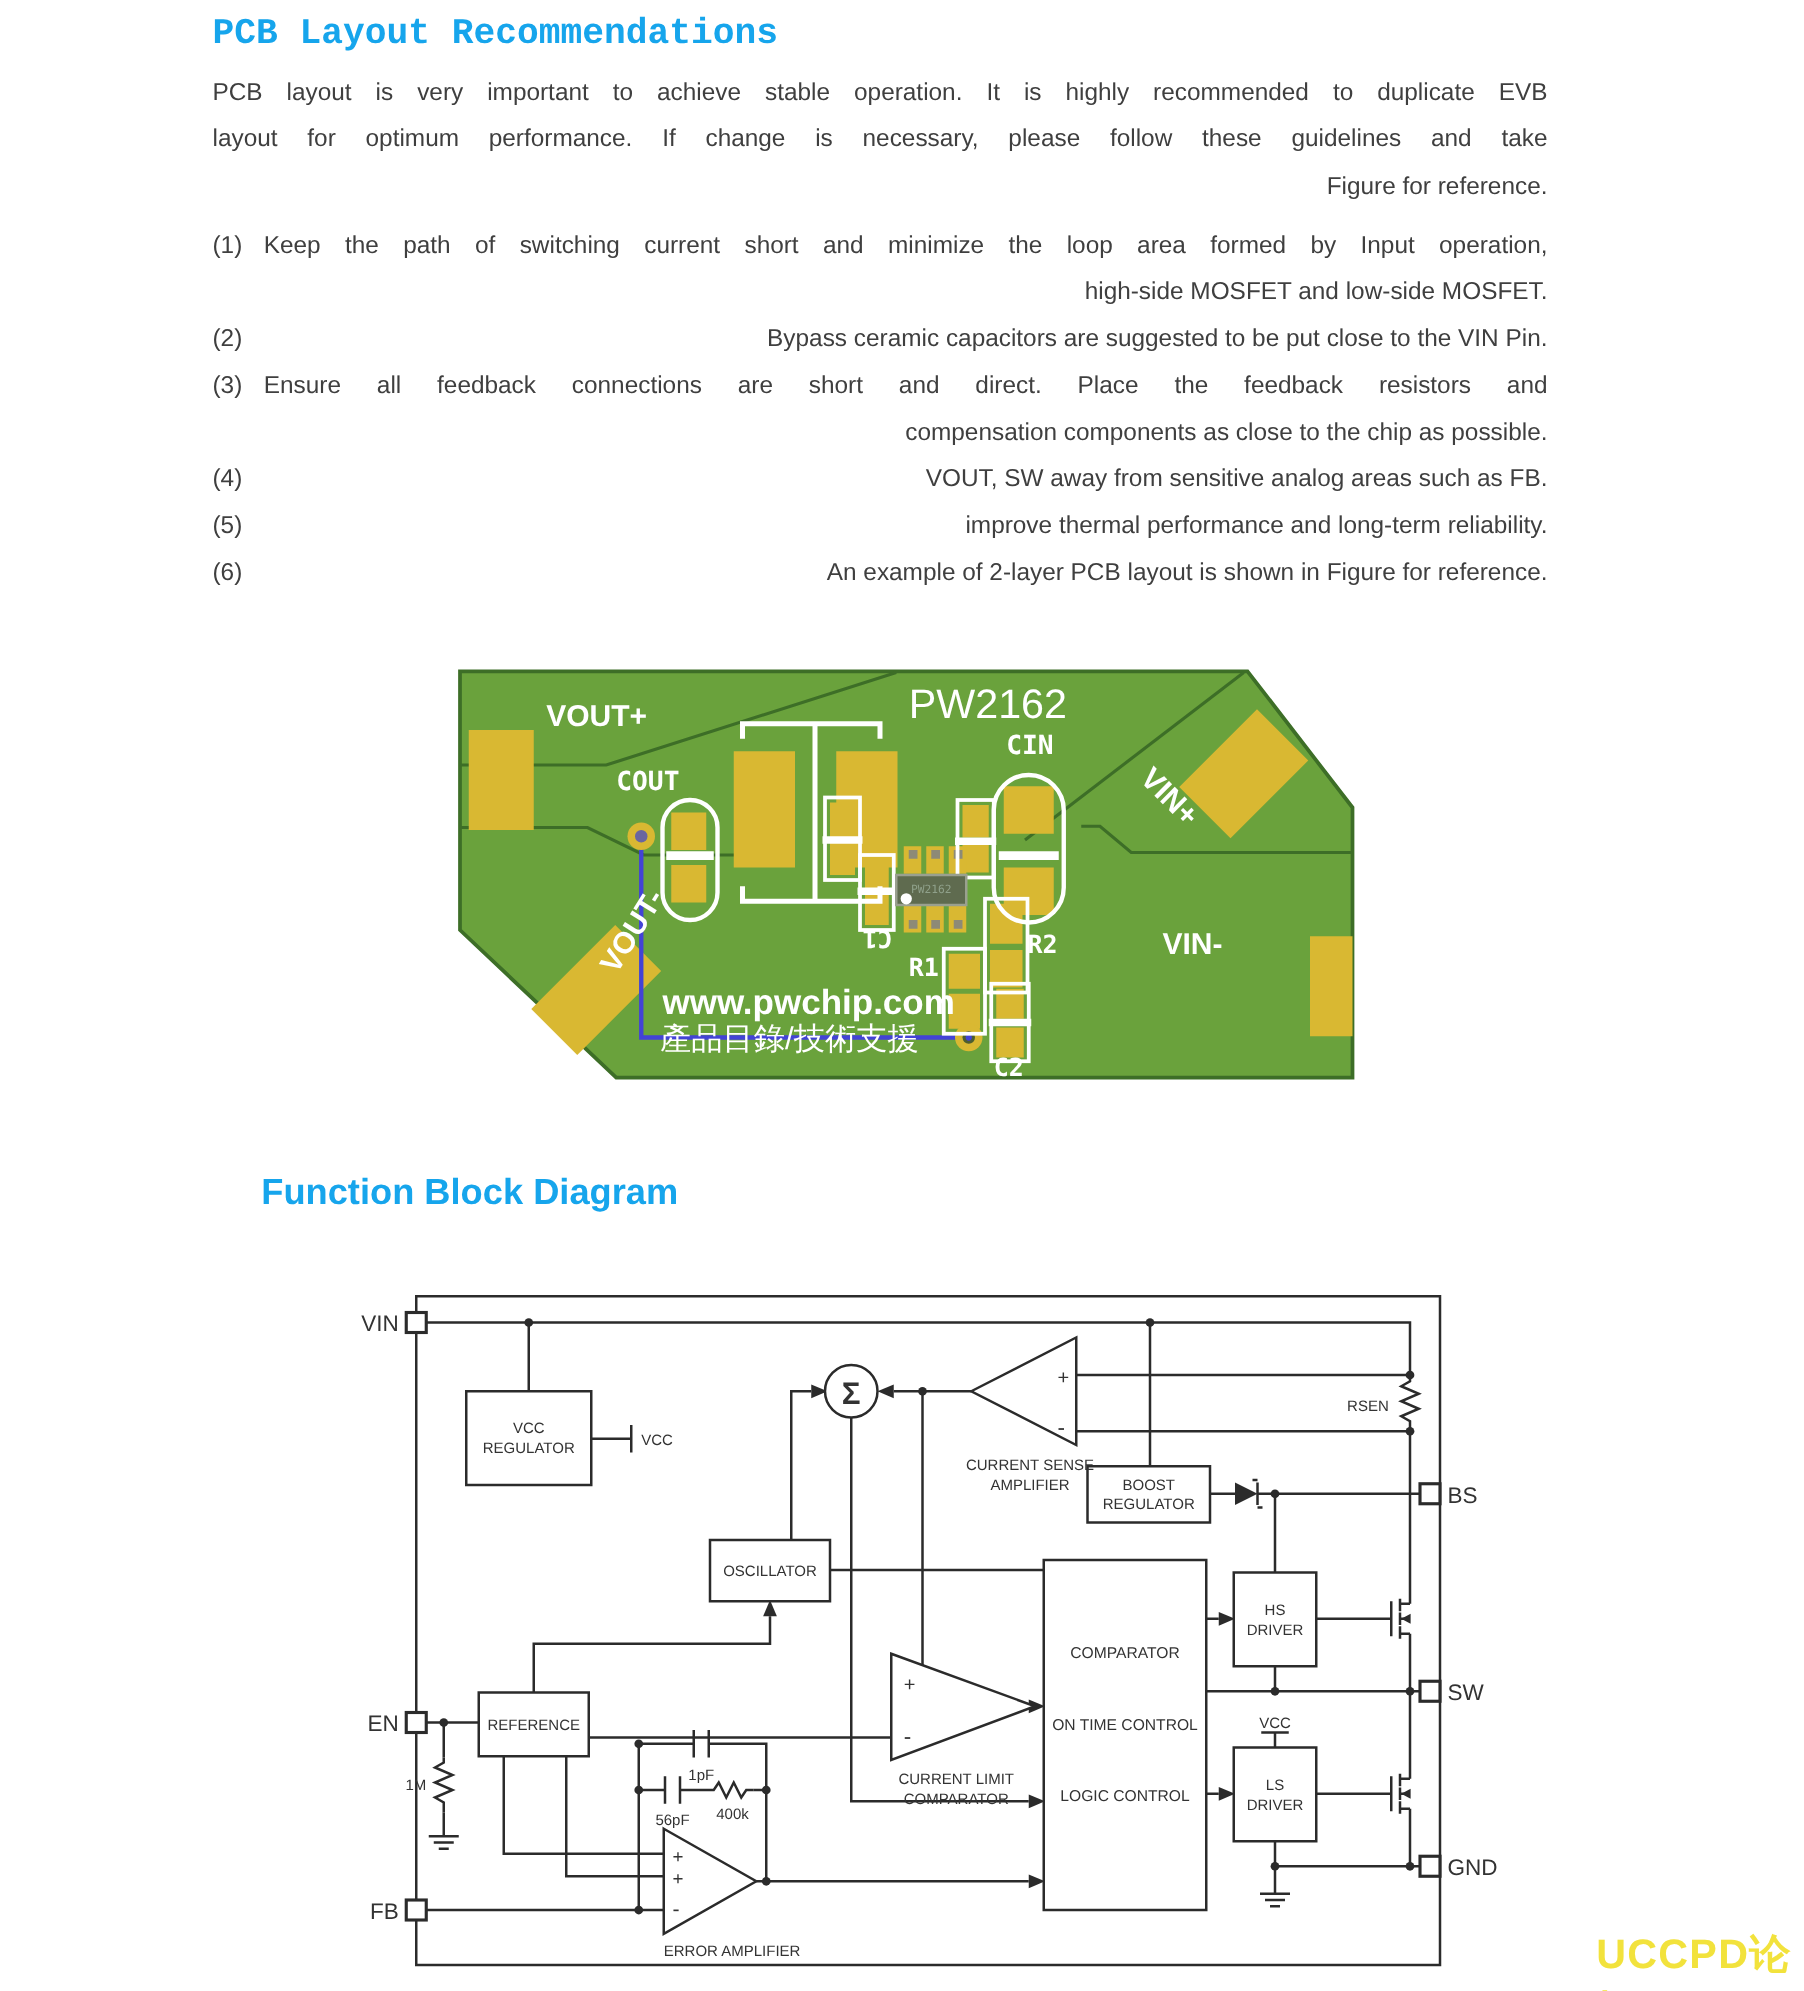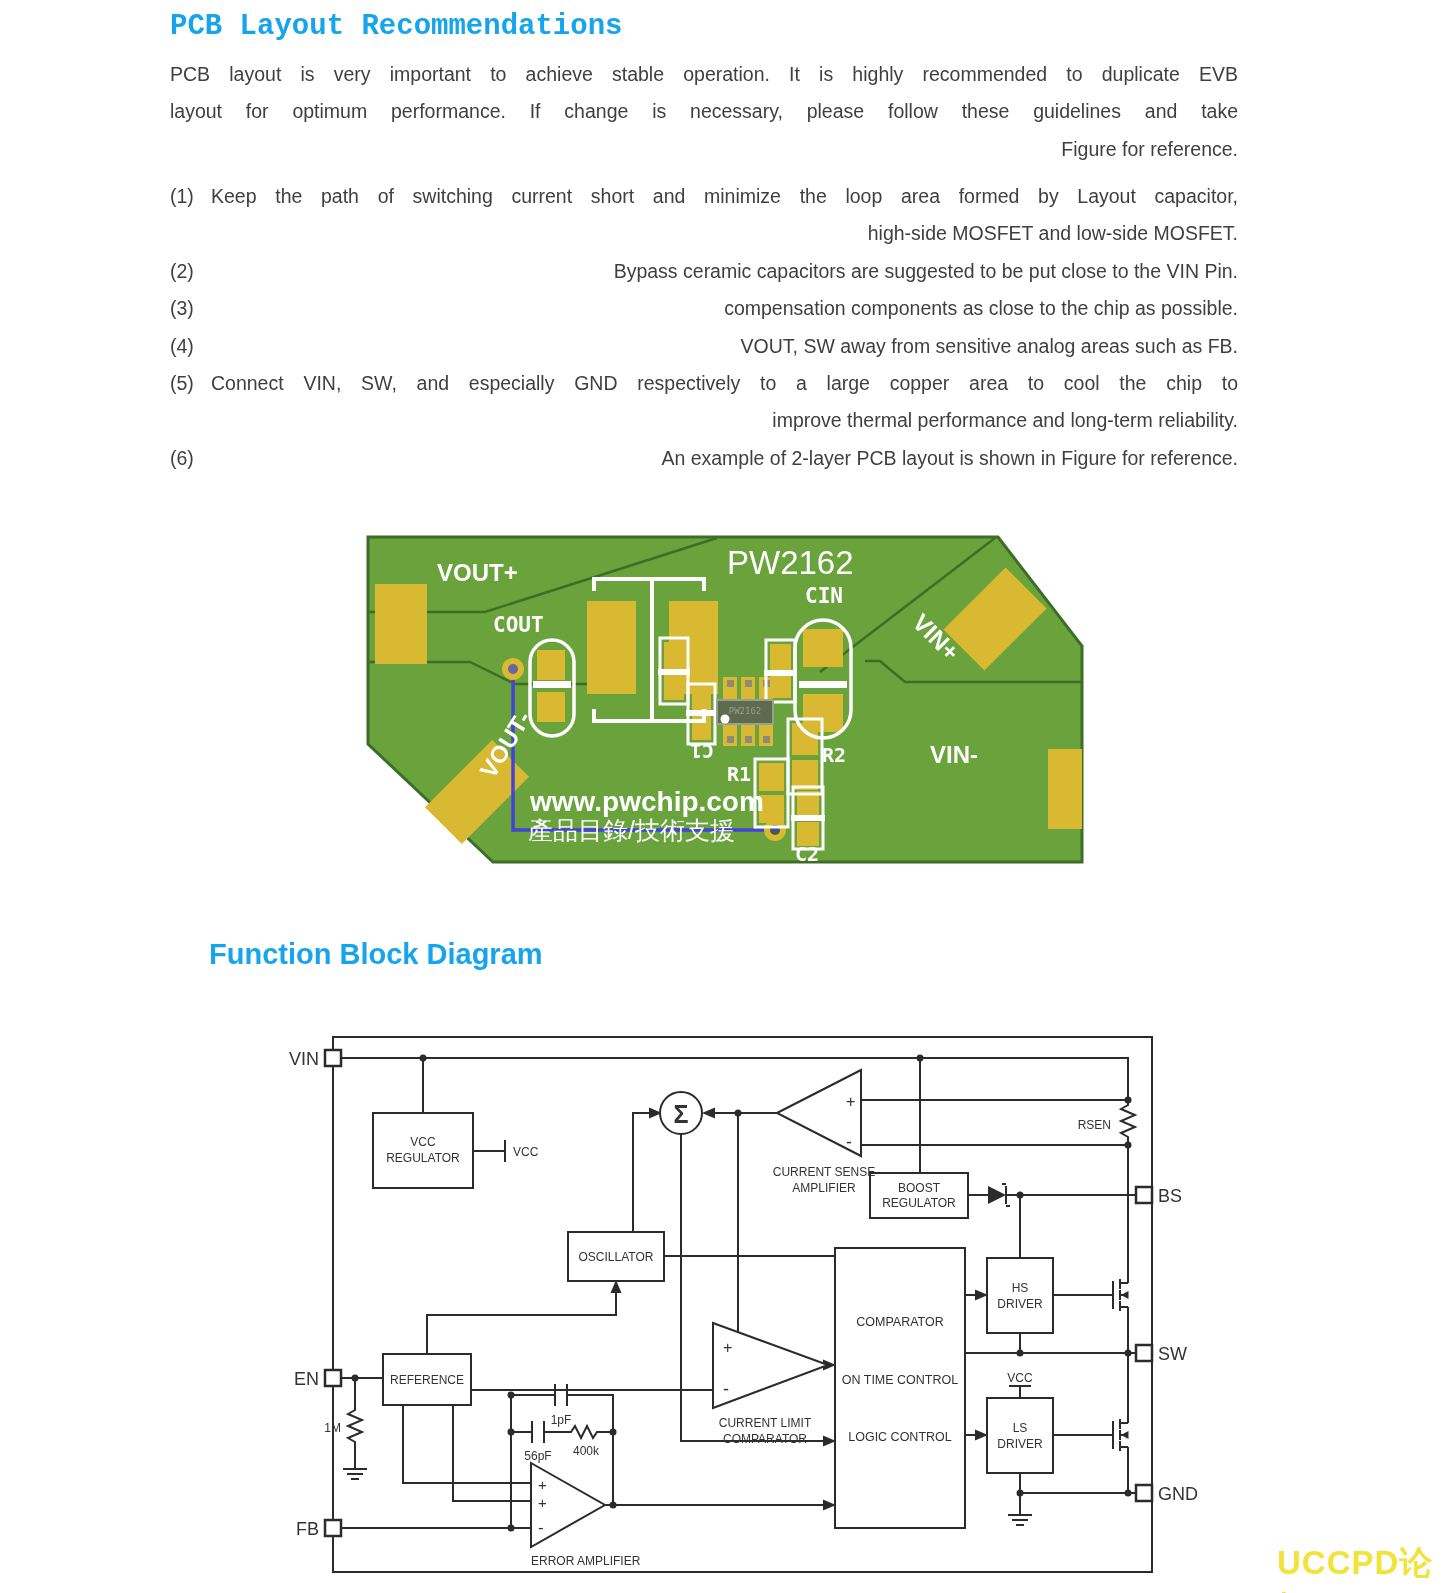--- a/index.html
+++ b/index.html
@@ -39,46 +39,46 @@
 <div class="bodytext" style="top:56px;">
   <div class="jline">PCB layout is very important to achieve stable operation. It is highly recommended to duplicate EVB</div>
   <div class="jline">layout for optimum performance. If change is necessary, please follow these guidelines and take</div>
   <div class="lline">Figure for reference.</div>
 </div>
 
 <div class="bodytext" style="top:178px;">
   <div class="list-item">
     <div class="list-num">(1)</div>
     <div class="list-body">
-      <div class="jline">Keep the path of switching current short and minimize the loop area formed by Layout capacitor,</div>
+      <div class="jline">Keep the path of switching current short and minimize the loop area formed by Input operation,</div>
       <div class="lline">high-side MOSFET and low-side MOSFET.</div>
     </div>
   </div>
   <div class="list-item">
     <div class="list-num">(2)</div>
     <div class="list-body">
       <div class="lline">Bypass ceramic capacitors are suggested to be put close to the VIN Pin.</div>
     </div>
   </div>
   <div class="list-item">
     <div class="list-num">(3)</div>
     <div class="list-body">
+      <div class="jline">Ensure all feedback connections are short and direct. Place the feedback resistors and</div>
       <div class="lline">compensation components as close to the chip as possible.</div>
     </div>
   </div>
   <div class="list-item">
     <div class="list-num">(4)</div>
     <div class="list-body">
       <div class="lline">VOUT, SW away from sensitive analog areas such as FB.</div>
     </div>
   </div>
   <div class="list-item">
     <div class="list-num">(5)</div>
     <div class="list-body">
-      <div class="jline">Connect VIN, SW, and especially GND respectively to a large copper area to cool the chip to</div>
       <div class="lline">improve thermal performance and long-term reliability.</div>
     </div>
   </div>
   <div class="list-item">
     <div class="list-num">(6)</div>
     <div class="list-body">
       <div class="lline">An example of 2-layer PCB layout is shown in Figure  for reference.</div>
     </div>
   </div>
 </div>

